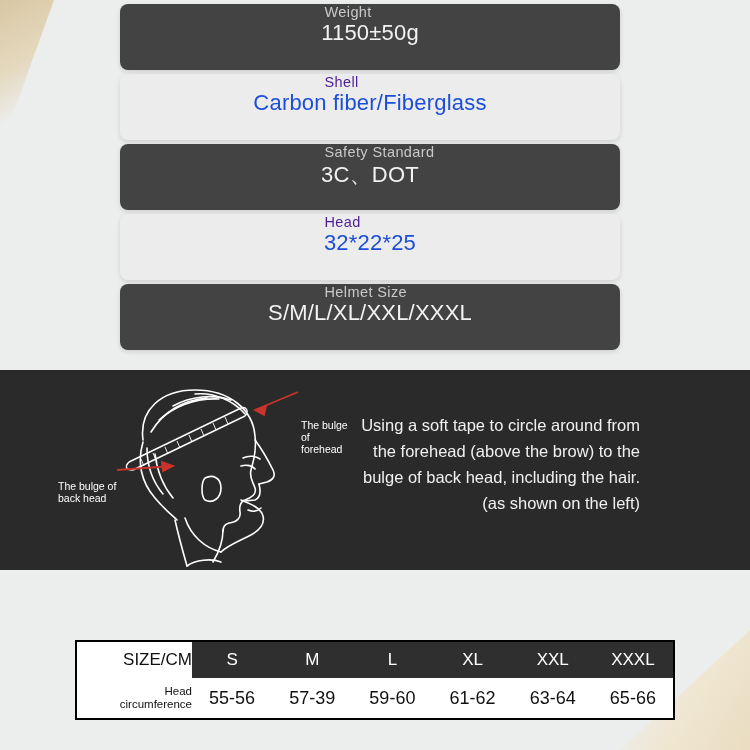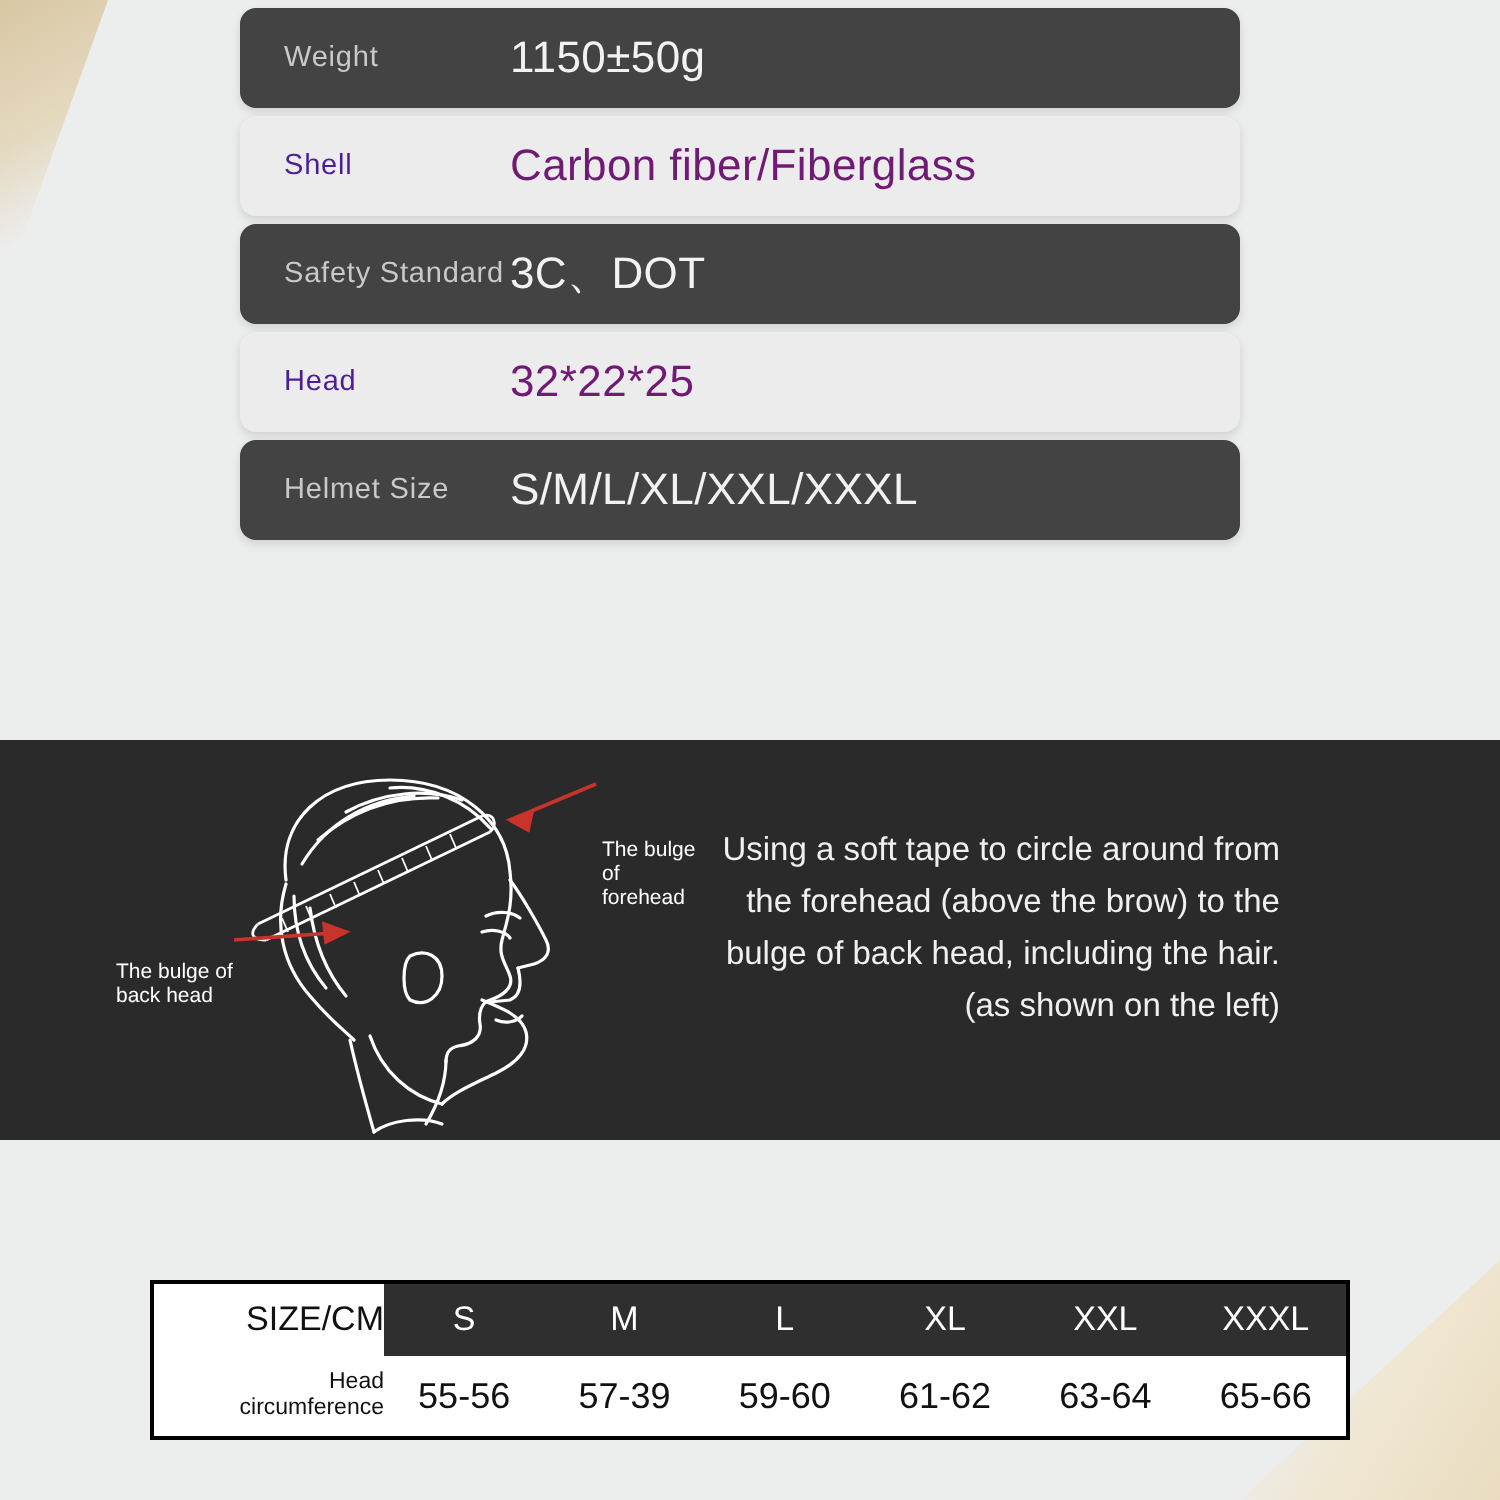--- a/index.html
+++ b/index.html
@@ -19,38 +19,39 @@
   .corner-br{
     position:absolute;right:0;bottom:0;width:130px;height:120px;
     background:linear-gradient(300deg,#e9dcc0 0%,#f0e7d2 45%,#eceded 75%);
     clip-path:polygon(130px 0,130px 120px,0 120px);
   }
   
   .spec-wrap{
     position:absolute;left:120px;top:4px;width:500px;
   }
   .spec-row{
-    height:50px;margin-bottom:4px;border-radius:8px;
+    height:66px;margin-bottom:4px;border-radius:8px;
     display:flex;align-items:center;
     box-shadow:0 2px 5px rgba(0,0,0,.12);
     overflow:hidden;
+    flex-direction:column;
   }
   .spec-row.dark{background:#434343;}
   .spec-row.light{background:#ececec;}
   .spec-label{
     width:135px;padding-left:22px;box-sizing:border-box;
     font-size:14.5px;letter-spacing:.4px;
   }
   .dark .spec-label{color:#c9c9c9;}
   .light .spec-label{color:#4c1d95;}
   .spec-value{
     font-size:22px;letter-spacing:.2px;
   }
   .dark .spec-value{color:#f2f2f2;}
-  .light .spec-value{color:#701a75;}
+  .light .spec-value{color:#1d4ed8;}
   
   .band{
     position:absolute;left:0;top:370px;width:750px;height:200px;
     background:#2a2a2a;
   }
   .band-illus{
     position:absolute;left:55px;top:0;width:300px;height:200px;
   }
   .band-text{
     position:absolute;left:340px;top:42px;width:300px;

